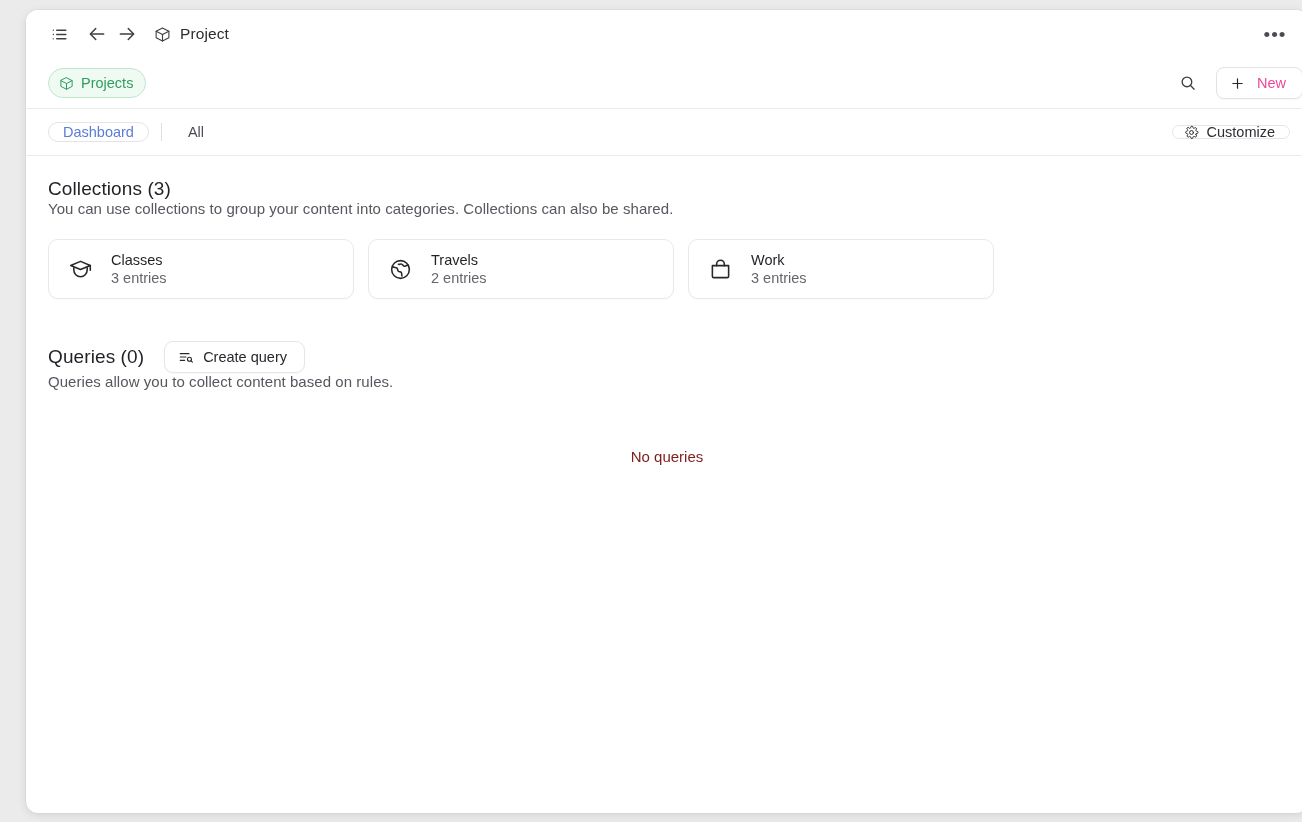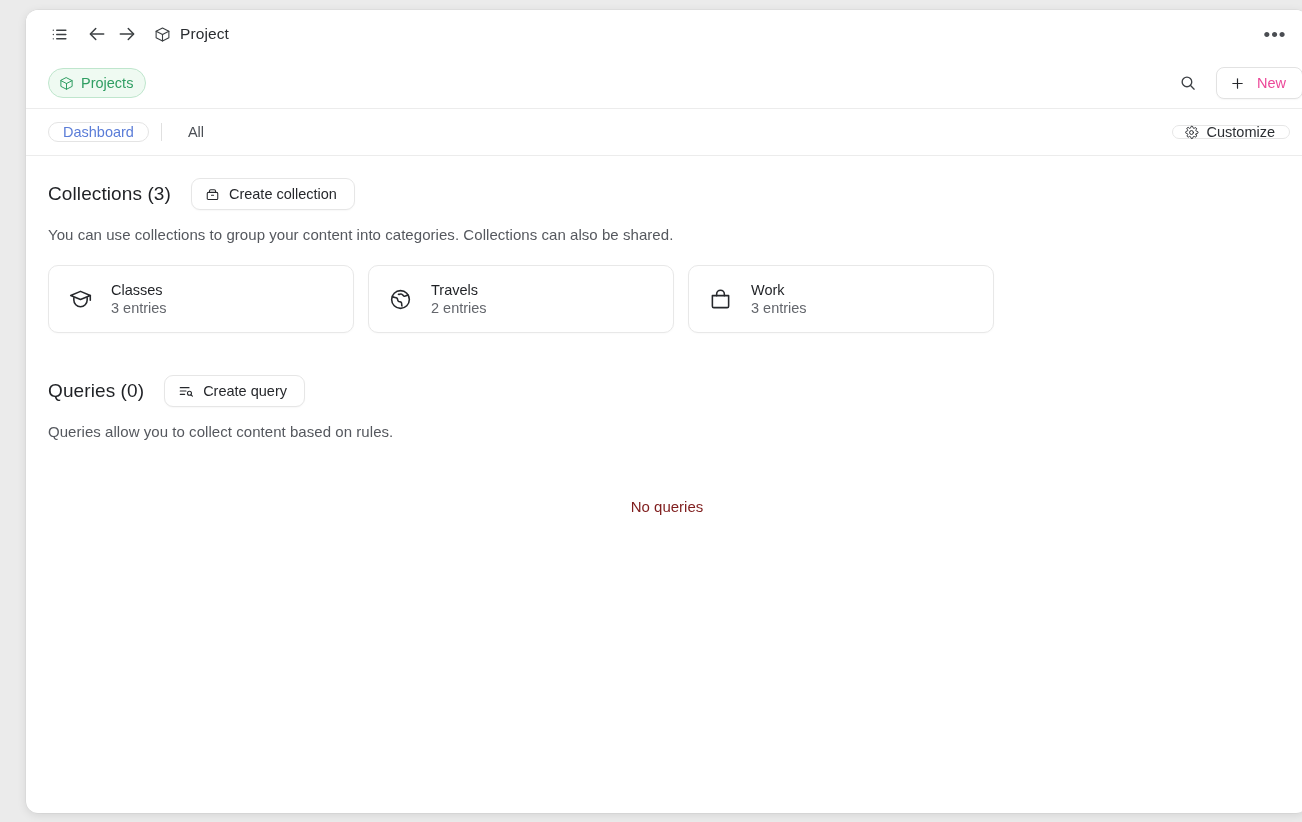--- a/index.html
+++ b/index.html
@@ -171,34 +171,34 @@
     height: 32px;
     padding: 0 17px 0 13px;
     border: 1px solid #e6e6e6;
     border-radius: 9px;
     background: #fff;
     font-size: 14.5px;
     color: #26282c;
     box-shadow: 0 1px 1.5px rgba(0,0,0,0.03);
   }
   .section-desc {
-    margin-top: 16px;
+    margin-top: 0;
     font-size: 15px;
     color: #55585e;
     letter-spacing: 0.05px;
   }
 
   .card-row {
     display: flex;
     gap: 14px;
     margin-top: 22px;
   }
   .card {
     width: 306px;
-    height: 68px;
+    height: 60px;
     border: 1px solid #e8e8e8;
     border-radius: 10px;
     background: #fff;
     display: flex;
     align-items: center;
     padding: 0 16px 0 18px;
     gap: 18px;
     box-shadow: 0 1px 2px rgba(0,0,0,0.025);
   }
   .card-icon {
@@ -334,30 +334,20 @@
         </svg>
       </span>
       <span>Customize</span>
     </div>
   </div>
 
   <div class="content">
 
     <div class="section-head">
       <div class="section-title">Collections (3)</div>
-      <div class="ghost-btn">
-        <span>
-          <svg width="15" height="15" viewBox="0 0 24 24" fill="none" stroke="#26282c" stroke-width="1.7" stroke-linecap="round" stroke-linejoin="round">
-            <rect x="3.6" y="8.6" width="16.8" height="11.4" rx="1.8"></rect>
-            <path d="M7.2 8.6V6.4a2 2 0 0 1 2-2h5.6a2 2 0 0 1 2 2v2.2"></path>
-            <line x1="10.3" y1="13.2" x2="13.7" y2="13.2"></line>
-          </svg>
-        </span>
-        <span>Create collection</span>
-      </div>
     </div>
 
     <div class="section-desc">You can use collections to group your content into categories. Collections can also be shared.</div>
 
     <div class="card-row">
 
       <div class="card">
         <div class="card-icon">
           <svg width="25" height="25" viewBox="0 0 24 24" fill="none" stroke="#26282c" stroke-width="1.5" stroke-linecap="round" stroke-linejoin="round">
             <path d="M2.6 8.1 12 4.2l9.4 3.9L12 12Z"></path>

